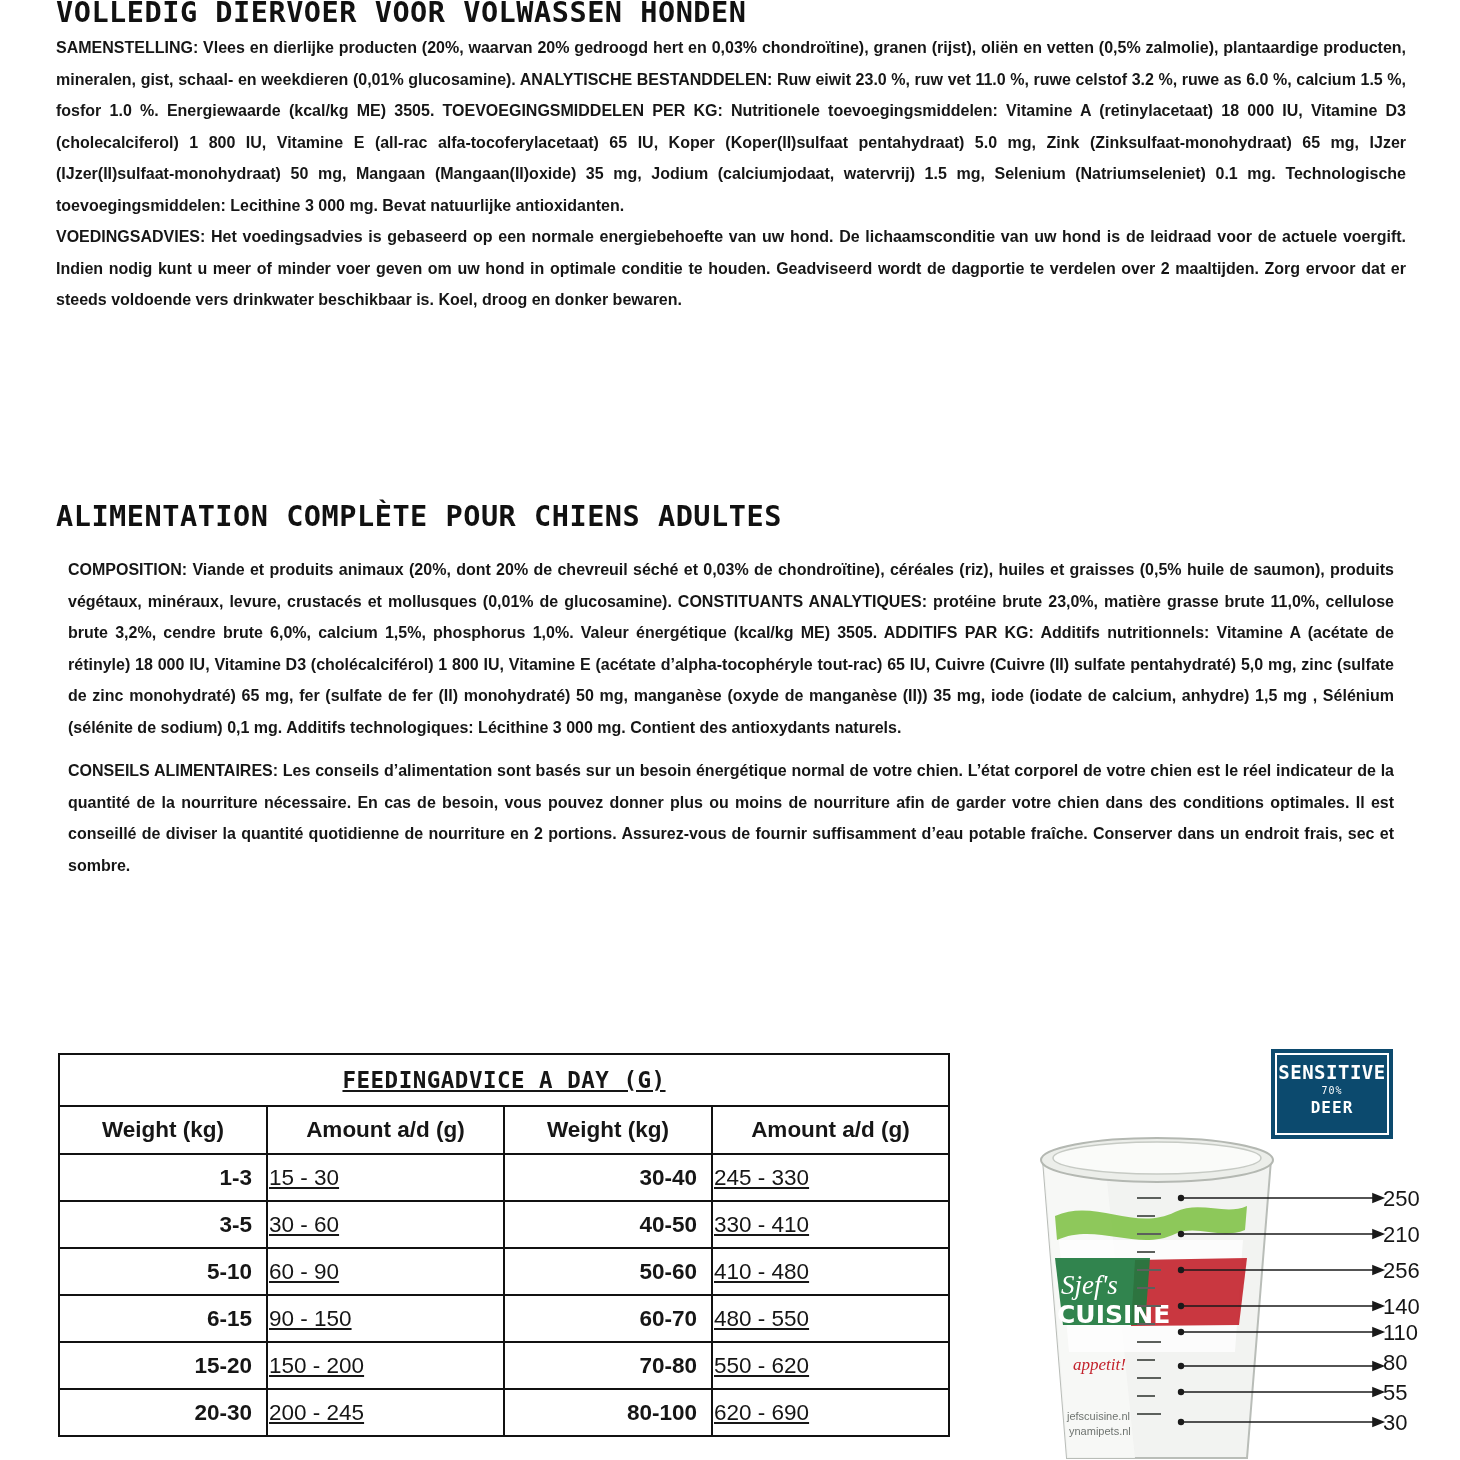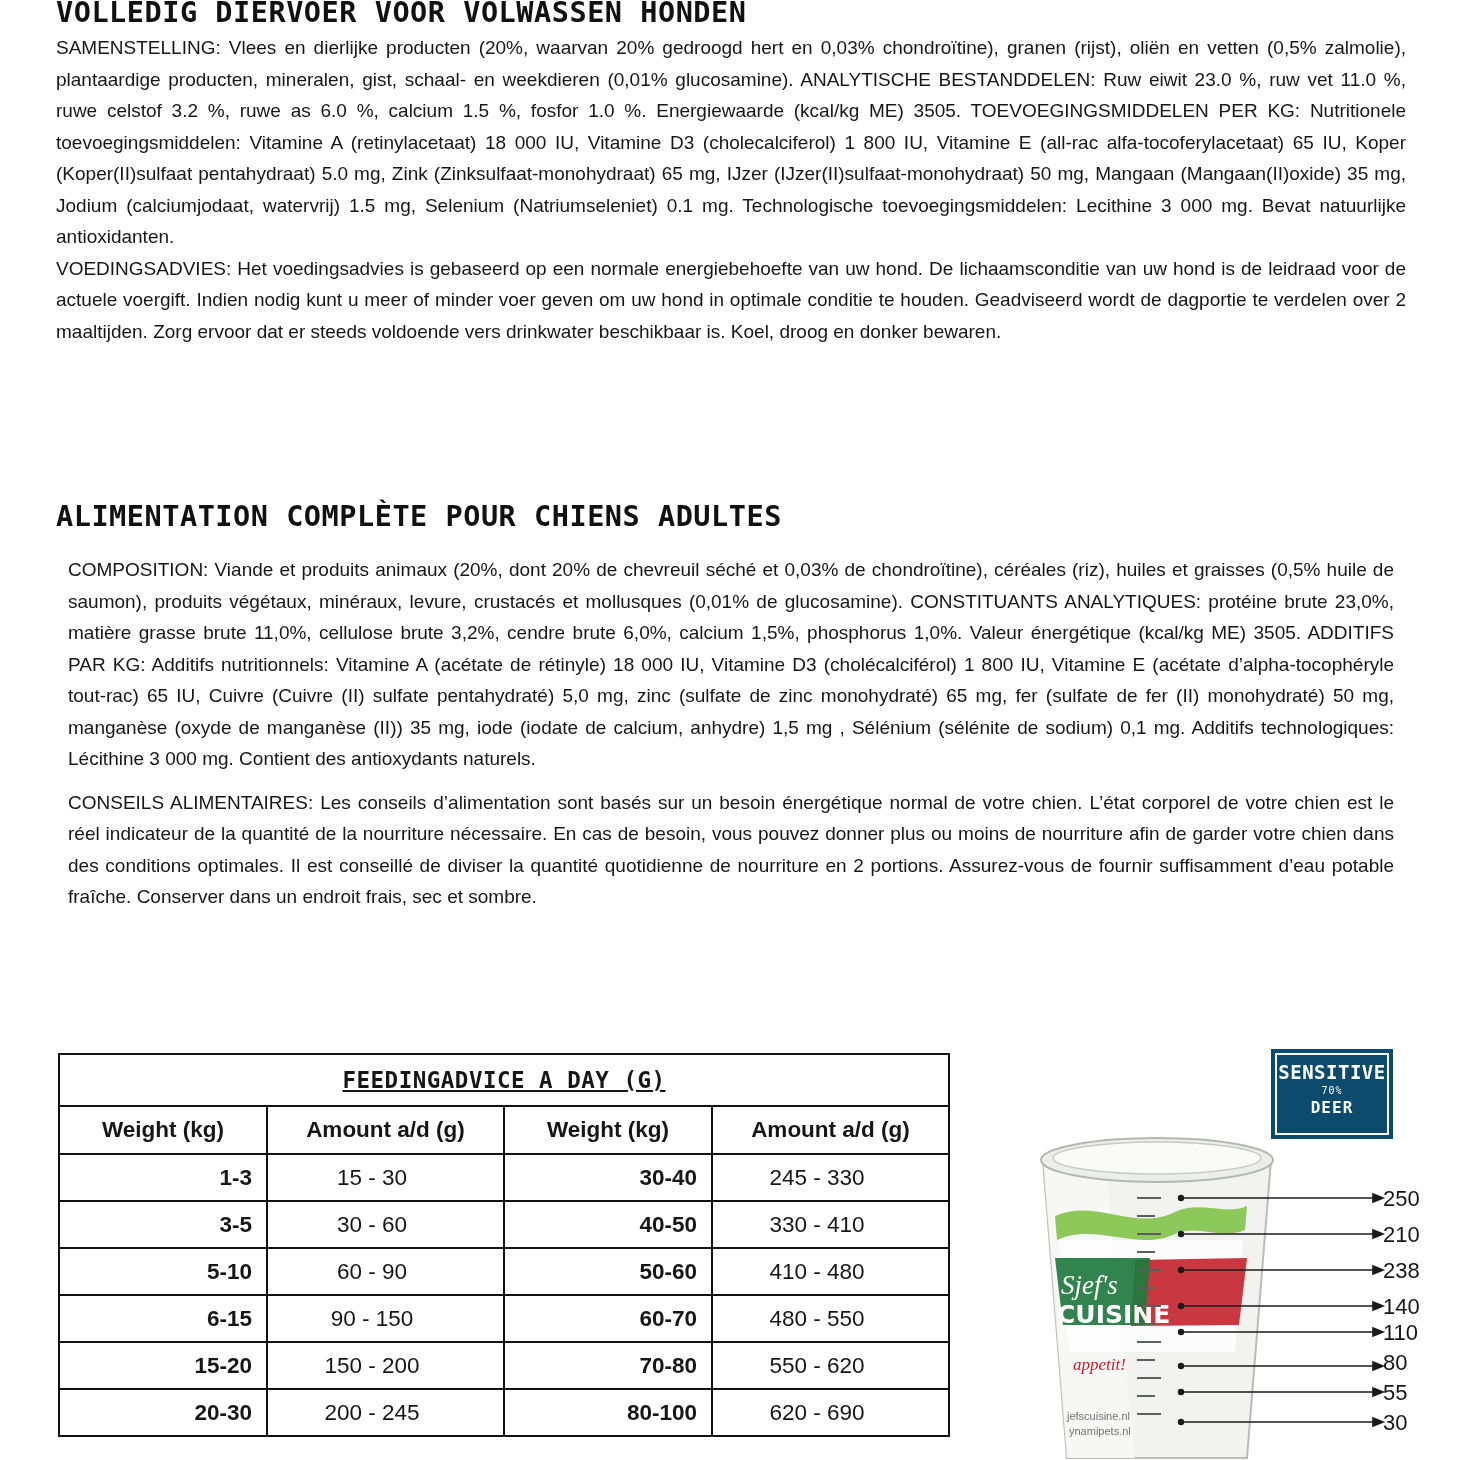--- a/index.html
+++ b/index.html
@@ -32,25 +32,26 @@
     white-space: nowrap;
     transform: scaleX(1.02);
     transform-origin: left center;
   }
   .heading-1 {
     position: absolute;
     top: -4px;
     left: 56px;
   }
   .body-block {
-    font-size: 19px;
+    font-size: 16px;
     line-height: 31.5px;
     text-align: justify;
     text-justify: inter-word;
     color: #161616;
+    font-weight: bold;
   }
   .block-nl {
     position: absolute;
     top: 32px;
     left: 56px;
     width: 1350px;
   }
   .block-nl p { margin: 0; }
   .nl-advice { margin-top: 0 !important; }
 
@@ -99,22 +100,23 @@
     font-size: 23px;
     text-align: center;
     height: 48px !important;
   }
   .cell-weight {
     font-weight: bold;
     text-align: right;
     padding-right: 14px;
   }
   .cell-amount {
-    text-align: center;
+    text-align: left;
     padding-right: 28px;
+    text-decoration: underline;
   }
   .col-w1 { width: 208px; }
   .col-a1 { width: 237px; }
   .col-w2 { width: 208px; }
   .col-a2 { width: 237px; }
 
   
   .badge {
     position: absolute;
     top: 1046px;
@@ -329,21 +331,21 @@
         <circle cx="196" cy="212" r="3.2"></circle>
           <circle cx="196" cy="246" r="3.2"></circle>
         <circle cx="196" cy="272" r="3.2"></circle>
           <circle cx="196" cy="302" r="3.2"></circle>
       </g>
     </svg>
 
     <div class="scale-list">
       <div class="scale-val" style="top:66px">250</div>
       <div class="scale-val" style="top:102px">210</div>
-      <div class="scale-val" style="top:138px">238</div>
+      <div class="scale-val" style="top:138px">256</div>
       <div class="scale-val" style="top:174px">140</div>
       <div class="scale-val" style="top:200px">110</div>
       <div class="scale-val" style="top:230px">80</div>
       <div class="scale-val" style="top:260px">55</div>
       <div class="scale-val" style="top:290px">30</div>
     </div>
   </div>
 
 </div>
 

